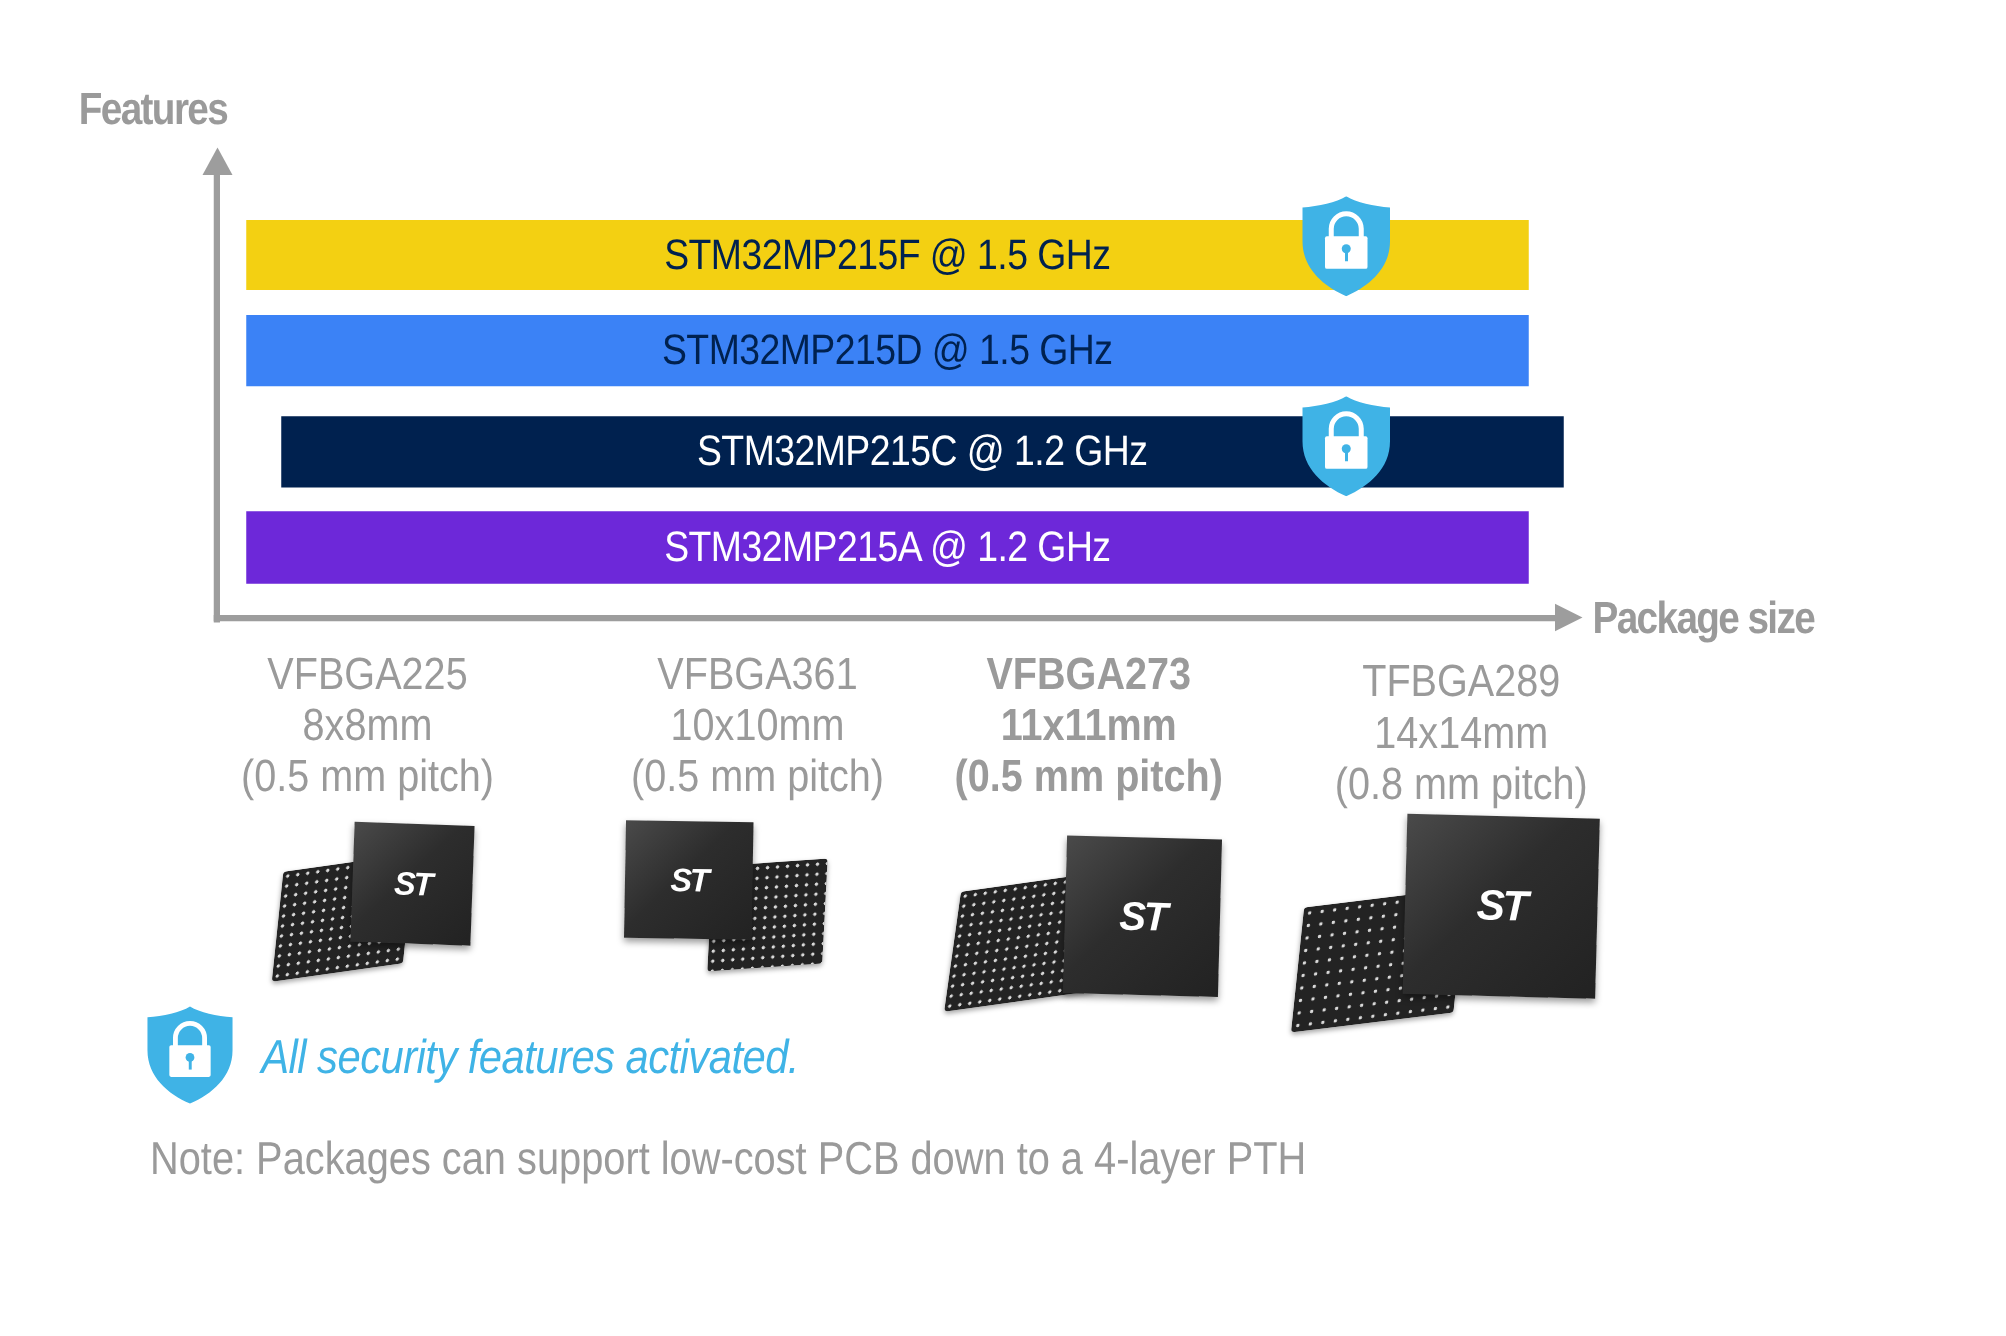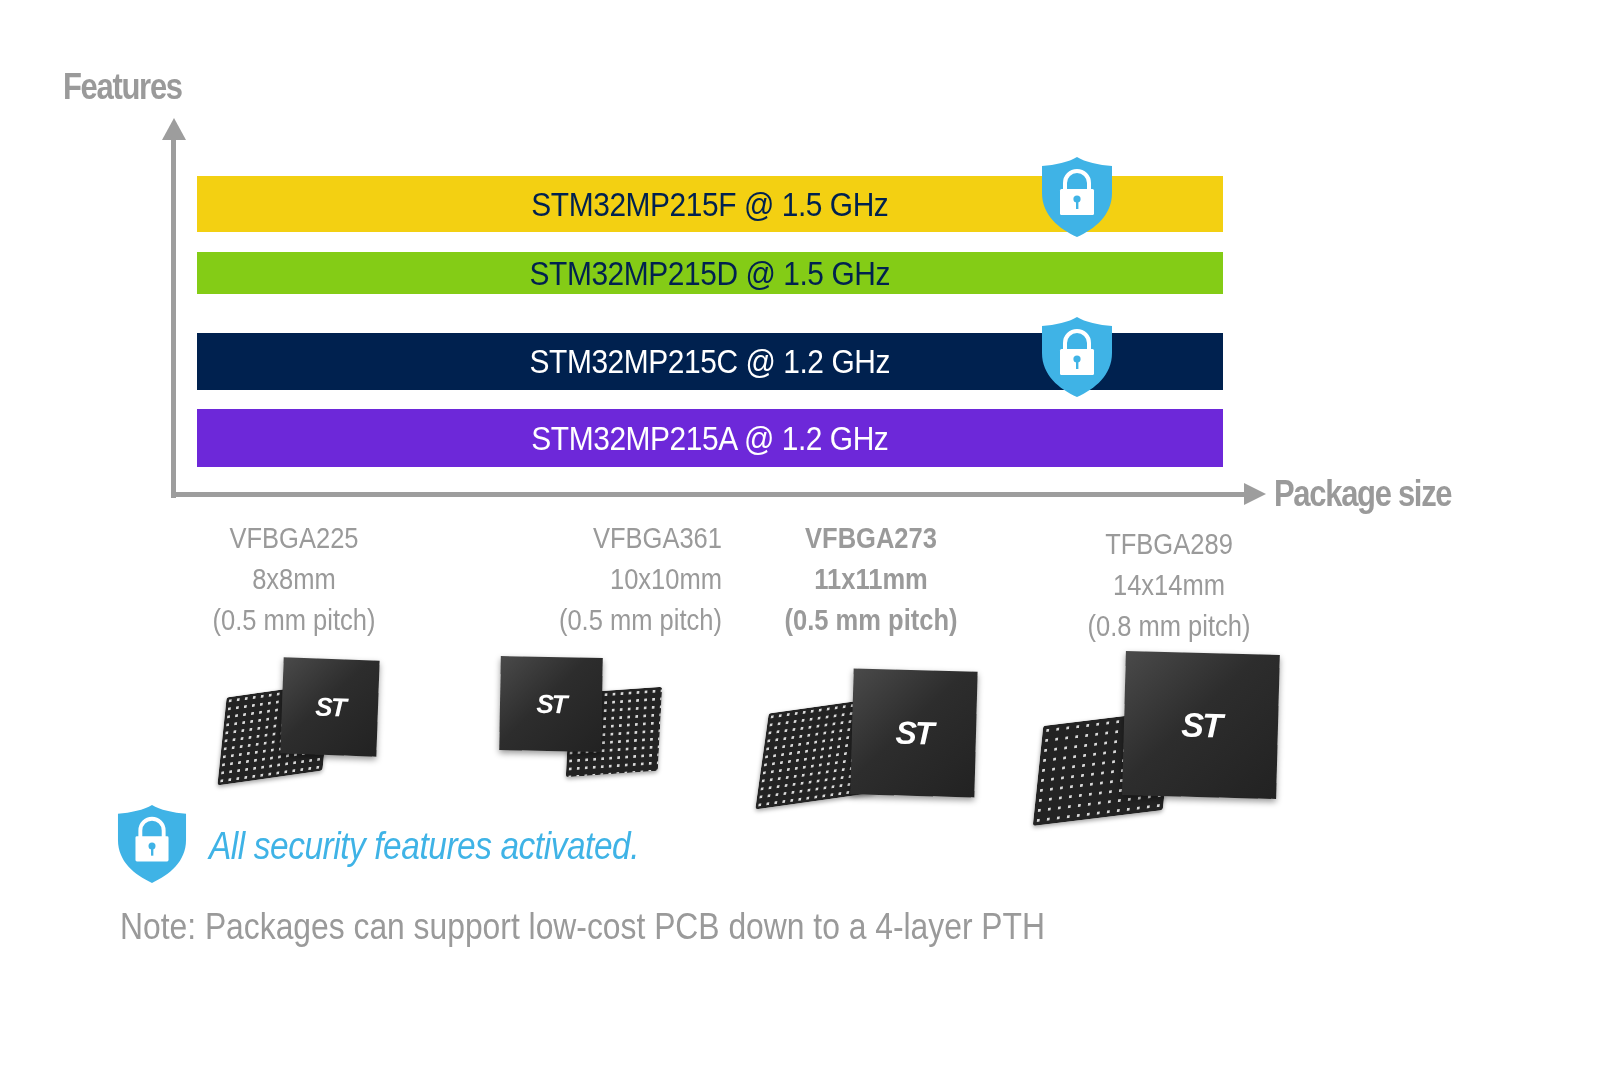--- a/index.html
+++ b/index.html
@@ -17,21 +17,21 @@
   .axis-h { left: 171px; top: 492px; width: 1076px; height: 5px; background: #9d9d9d; }
   .arrow-right { left: 1244px; top: 483px; width: 0; height: 0;
                  border-top: 11px solid transparent; border-bottom: 11px solid transparent;
                  border-left: 22px solid #9d9d9d; }
 
   .bar { left: 197px; width: 1026px; display: flex; align-items: center; justify-content: center; text-align: right; }
   .bar .label { font-size: 34px; letter-spacing: -0.5px; transform: scaleX(0.88); white-space: nowrap; }
 
   .shield { width: 70px; height: 80px; }
 
-  .pkg { width: 300px; text-align: center; color: #9a9a9a; font-size: 29px; line-height: 41px;
+  .pkg { width: 300px; text-align: center; color: #9a9a9a; font-size: 36px; line-height: 41px;
          }
   .pkg .line { display: block; transform: scaleX(0.88); white-space: nowrap; }
 
   .chip { position: absolute; }
   .chip-bga { background: #262626; border-radius: 3px;
               background-image: radial-gradient(circle, #d8d8d8 1.3px, transparent 1.6px);
               background-size: 8px 8px; background-color: #232323; box-shadow: 0 2px 4px rgba(0,0,0,0.35); }
   .chip-top { background: linear-gradient(135deg, #4a4a4a 0%, #2d2d2d 45%, #222 100%);
               box-shadow: 0 3px 6px rgba(0,0,0,0.4); display: flex; align-items: center; justify-content: center; }
   .st-logo { color: #ffffff; font-weight: bold; font-style: italic; letter-spacing: -2px; }
@@ -47,24 +47,24 @@
 <div class="abs axis-title" style="left:1274px; top:473px;">Package size</div>
 
 <div class="abs axis-v"></div>
 <div class="abs arrow-up"></div>
 <div class="abs axis-h"></div>
 <div class="abs arrow-right"></div>
 
 <div class="abs bar" style="top:176px; height:56px; background:#f3d012;">
   <span class="label" style="color:#00214f;">STM32MP215F @ 1.5 GHz</span>
 </div>
-<div class="abs bar" style="top:252px; height:42px; background:#84cc16;">
+<div class="abs bar" style="top:252px; height:57px; background:#3b82f6;">
   <span class="label" style="color:#00214f;">STM32MP215D @ 1.5 GHz</span>
 </div>
-<div class="abs bar" style="top:333px; height:57px; background:#00214f;">
+<div class="abs bar" style="top:333px; height:57px; background:#00214f;margin-left:28px;">
   <span class="label" style="color:#ffffff;">STM32MP215C @ 1.2 GHz</span>
 </div>
 <div class="abs bar" style="top:409px; height:58px; background:#6d28d9;">
   <span class="label" style="color:#ffffff;">STM32MP215A @ 1.2 GHz</span>
 </div>
 
 <div class="abs shield" style="left:1041px; top:157px; width:72px; height:80px;">
   <svg viewBox="0 0 72 80" width="72" height="80">
     <path d="M36 0 C28 5 14 8 1 9 L1 36 C1 58 18 72 36 80 C54 72 71 58 71 36 L71 9 C58 8 44 5 36 0 Z" fill="#3fb3e6"></path>
     <path d="M24 33 L24 26 A12 12 0 0 1 48 26 L48 33" fill="none" stroke="#ffffff" stroke-width="4"></path>
@@ -81,21 +81,21 @@
     <circle cx="36" cy="42" r="3.6" fill="#3fb3e6"></circle>
     <rect x="35" y="43" width="2.4" height="9" fill="#3fb3e6"></rect>
   </svg>
 </div>
 
 <div class="abs pkg" style="left:144px; top:518px;">
   <span class="line">VFBGA225</span>
   <span class="line">8x8mm</span>
   <span class="line">(0.5 mm pitch)</span>
 </div>
-<div class="abs pkg" style="left:440px; top:518px;text-align:right;">
+<div class="abs pkg" style="left:456px; top:518px;">
   <span class="line">VFBGA361</span>
   <span class="line">10x10mm</span>
   <span class="line">(0.5 mm pitch)</span>
 </div>
 <div class="abs pkg" style="left:721px; top:518px;font-weight:bold;">
   <span class="line">VFBGA273</span>
   <span class="line">11x11mm</span>
   <span class="line">(0.5 mm pitch)</span>
 </div>
 <div class="abs pkg" style="left:1019px; top:524px;">

